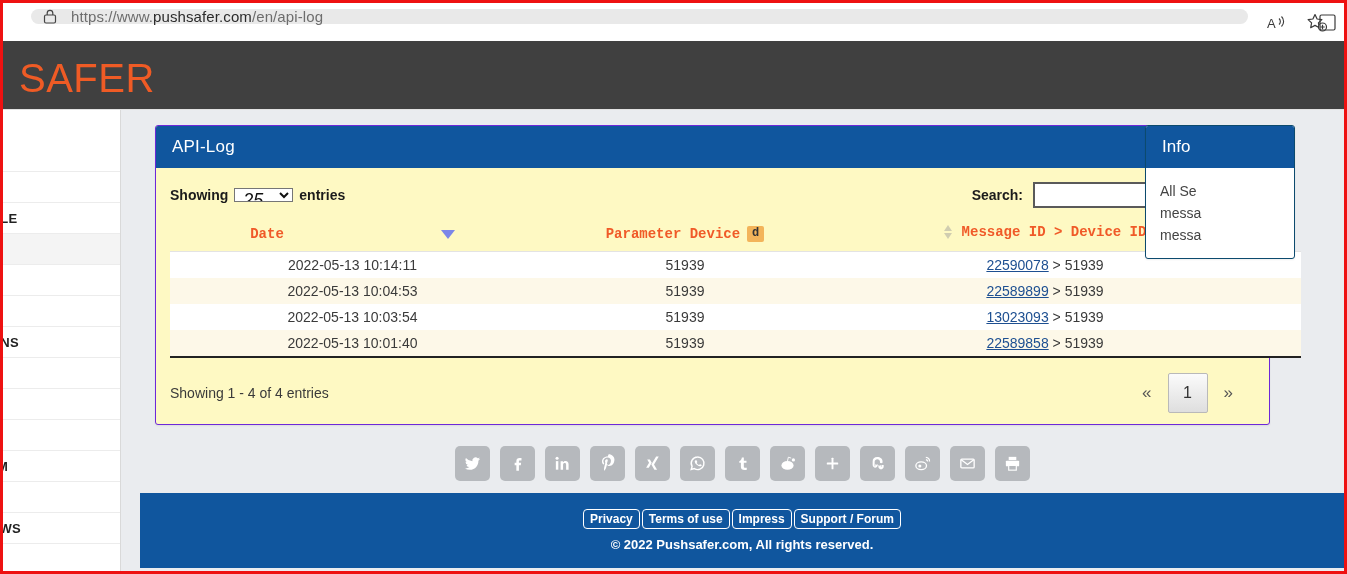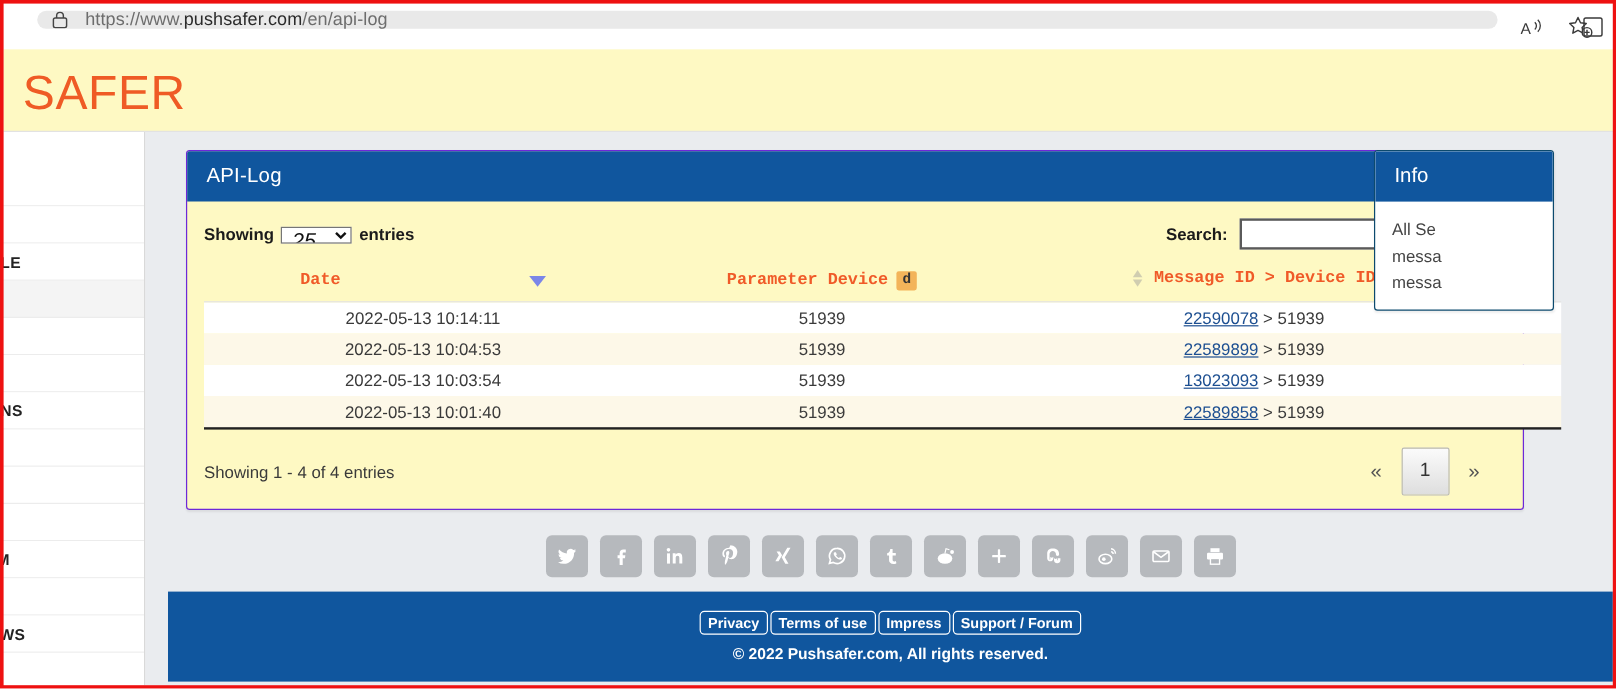--- a/index.html
+++ b/index.html
@@ -82,21 +82,21 @@
     right: 0; top: 0;
     width: 34px; height: 38px;
     display: flex; align-items: center; justify-content: center;
   }
 
   
   .site-header {
     position: absolute;
     left: 3px; top: 41px;
     width: 1341px; height: 69px;
-    background: #fef9c3;
+    background: #404040;
     border-bottom: 1px solid #e2e2e2;
     z-index: 10;
   }
   .logo {
     position: absolute;
     left: -38px; top: 5px;
     height: 58px;
     display: flex;
     align-items: flex-end;
   }
@@ -175,21 +175,21 @@
     align-items: center;
     justify-content: space-between;
     height: 30px;
     margin-bottom: 14px;
   }
   .showing-entries {
     font-size: 14px;
     font-weight: bold;
     color: #1b1b1b;
     display: flex;
-    align-items: flex-end;
+    align-items: center;
     gap: 6px;
   }
   .len-select {
     font-family: "Liberation Sans", sans-serif;
     font-size: 18px;
     height: 14px;
     padding: 0 2px 0 4px;
     border: 1px solid #767676;
     background: #ffffff;
     color: #111;

